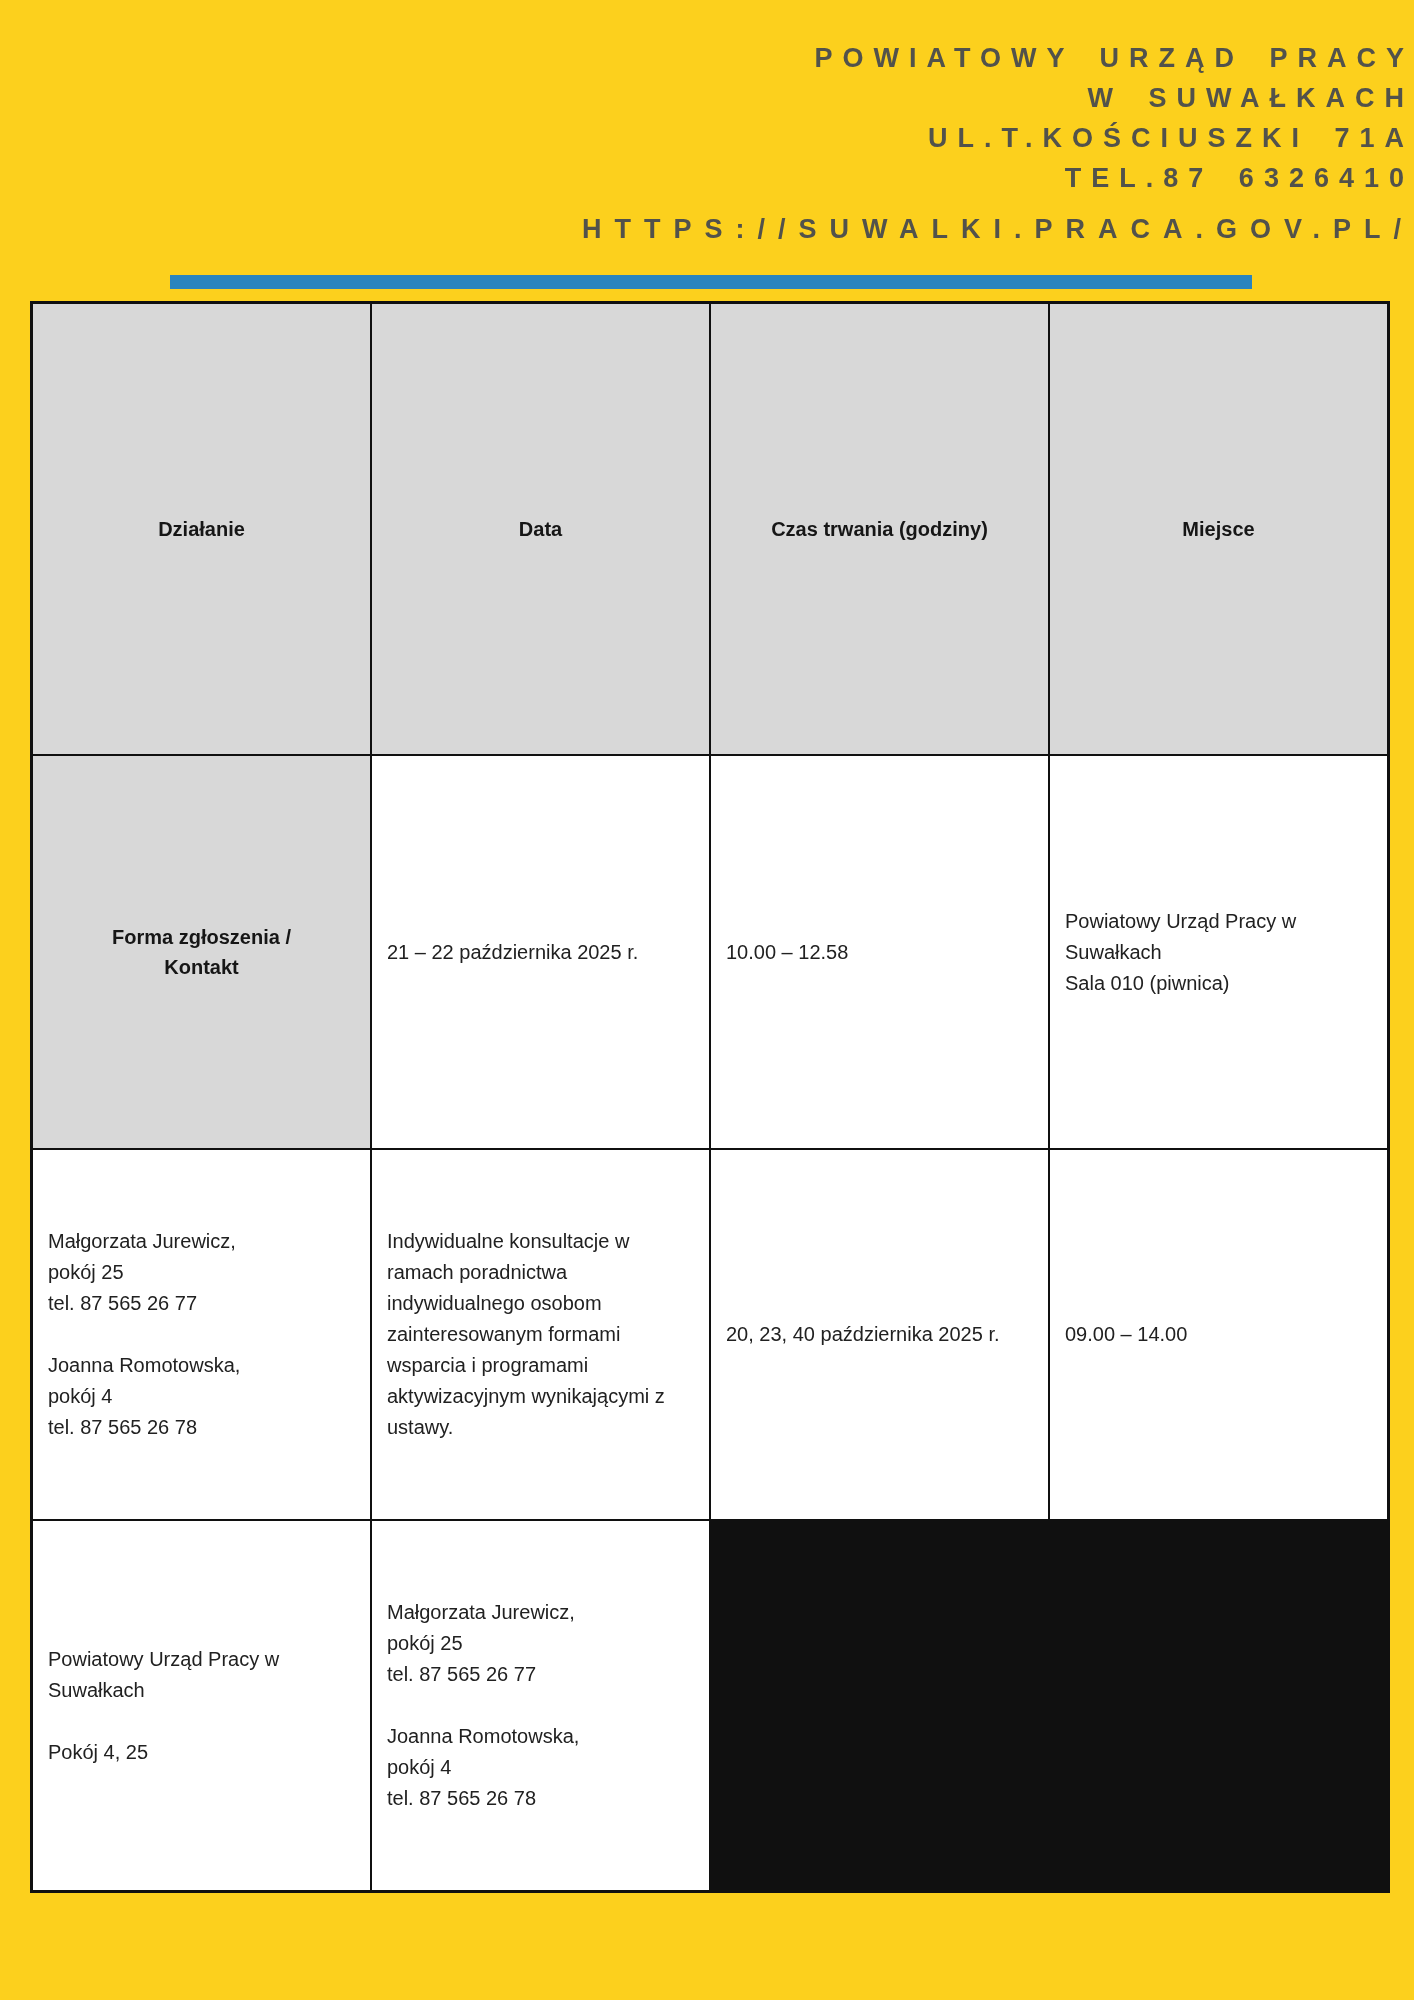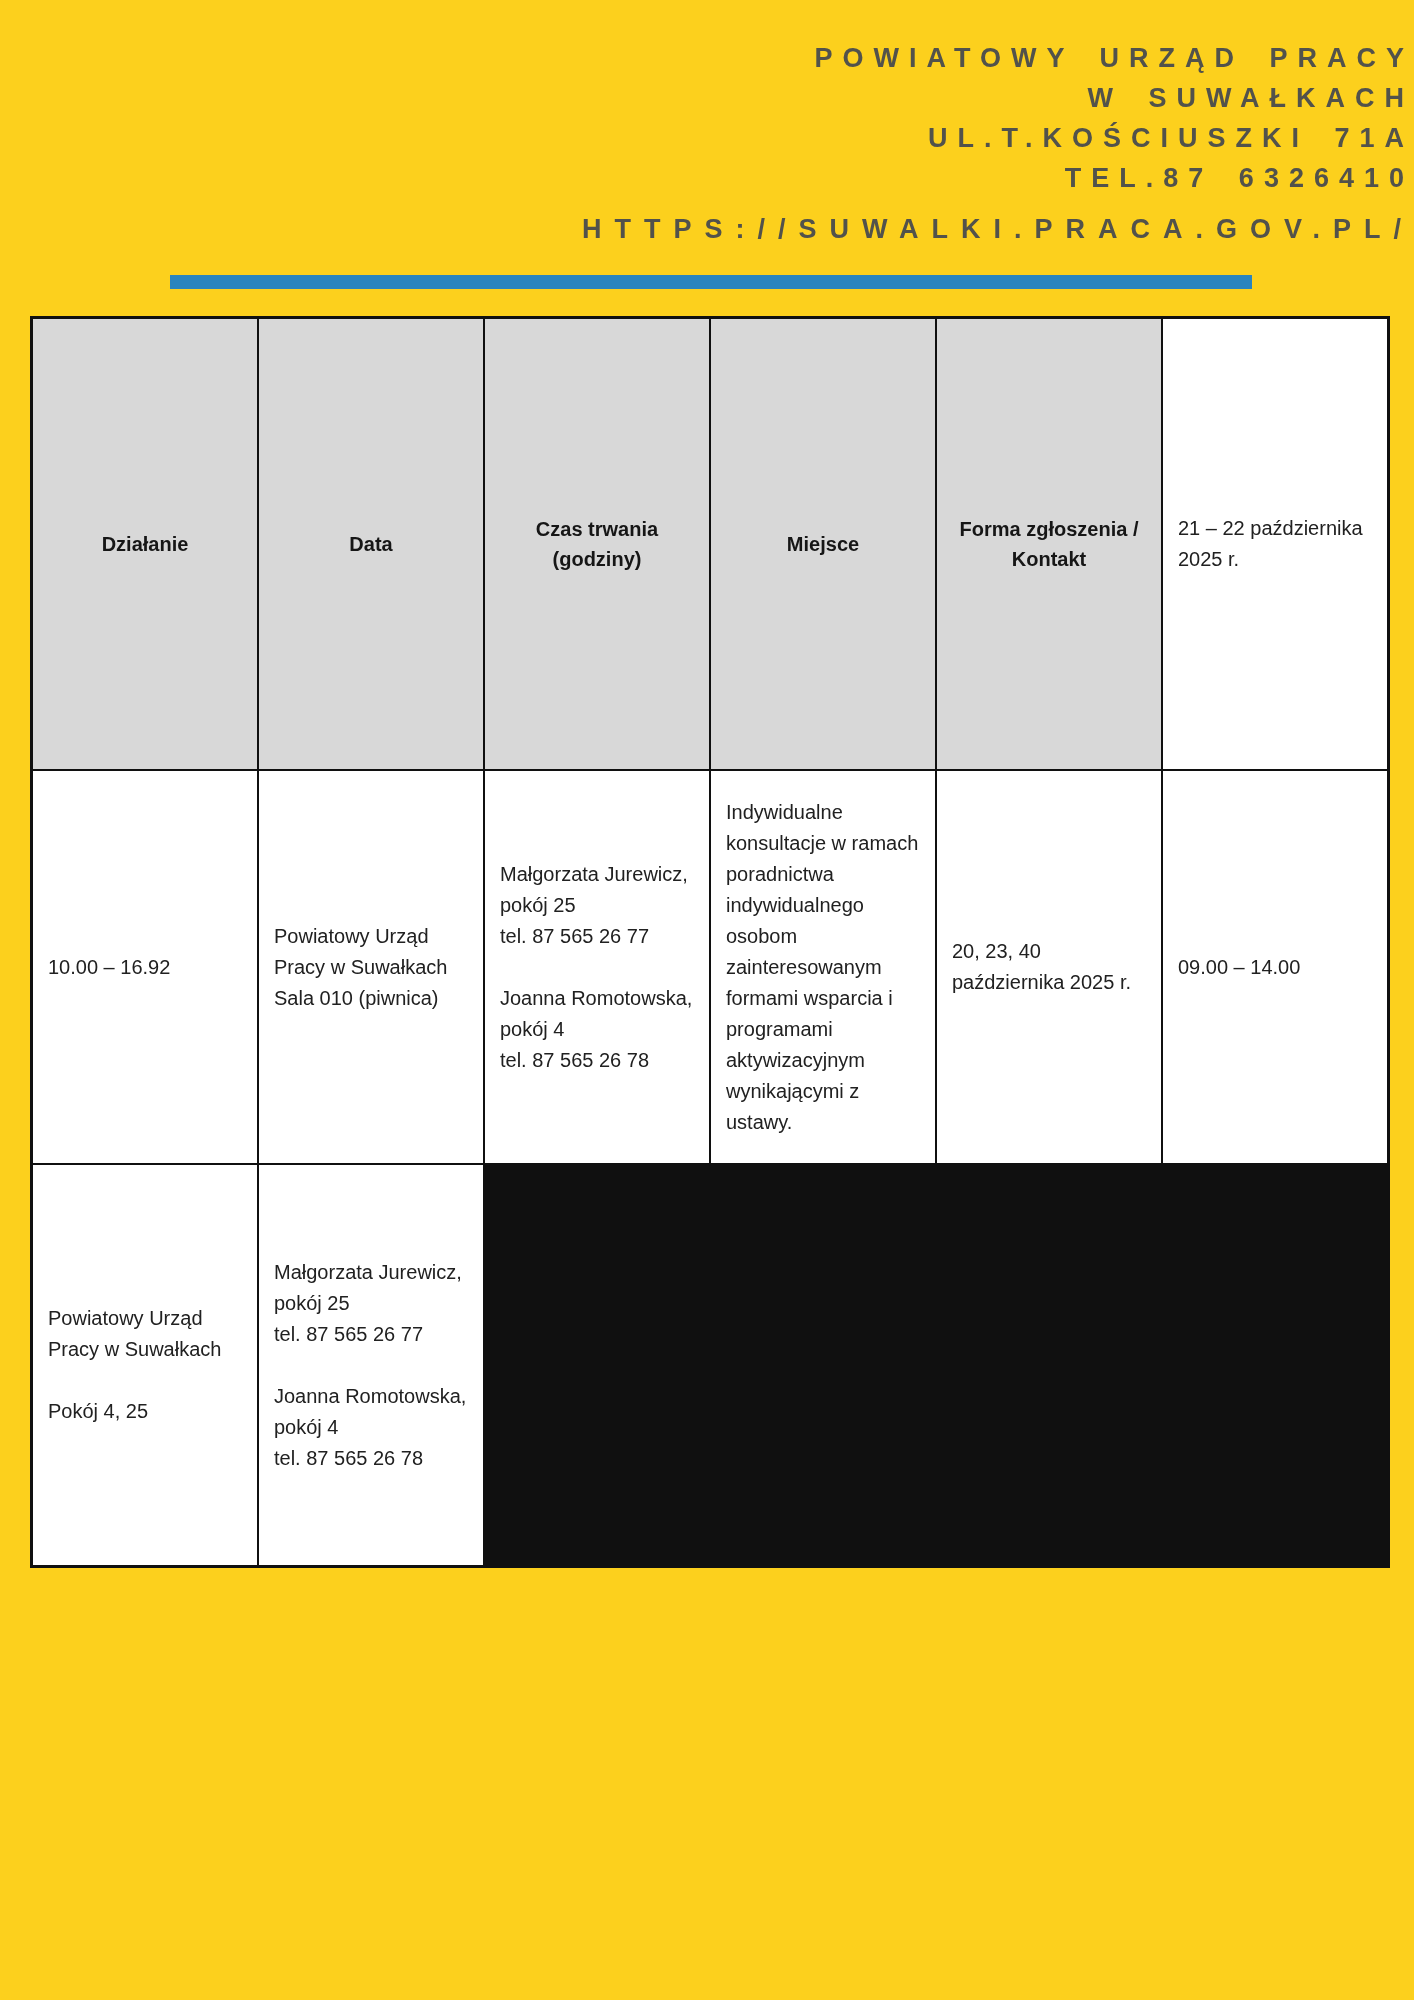--- a/index.html
+++ b/index.html
@@ -47,27 +47,27 @@
     top: 275px;
     width: 1082px;
     height: 14px;
     background: #2A84BE;
   }
 
   
   .schedule-table {
     position: absolute;
     left: 30px;
-    top: 316px;
+    top: 301px;
     width: 1360px;
-    height: 1252px;
+    height: 1592px;
     background: #101010;
     border: 3px solid #101010;
     display: grid;
-    grid-template-columns: repeat(6, 1fr);
+    grid-template-columns: repeat(4, 1fr);
     grid-template-rows: 450px 392px auto;
     gap: 2px;
   }
   .cell {
     background: #FFFFFF;
     display: flex;
     align-items: center;
     padding: 10px 15px;
     font-size: 20px;
     line-height: 31px;
@@ -102,21 +102,21 @@
   <div class="schedule-table">
 
     <div class="cell header">Działanie</div>
     <div class="cell header">Data</div>
     <div class="cell header">Czas trwania (godziny)</div>
     <div class="cell header">Miejsce</div>
     <div class="cell header">Forma zgłoszenia /
 Kontakt</div>
 
     <div class="cell">21 – 22 października 2025 r.</div>
-    <div class="cell">10.00 – 16.92</div>
+    <div class="cell">10.00 – 12.58</div>
     <div class="cell">Powiatowy Urząd Pracy w Suwałkach
 Sala 010 (piwnica)</div>
     <div class="cell">Małgorzata Jurewicz,
 pokój 25
 tel. 87 565 26 77
 
 Joanna Romotowska,
 pokój 4
 tel. 87 565 26 78</div>
 

